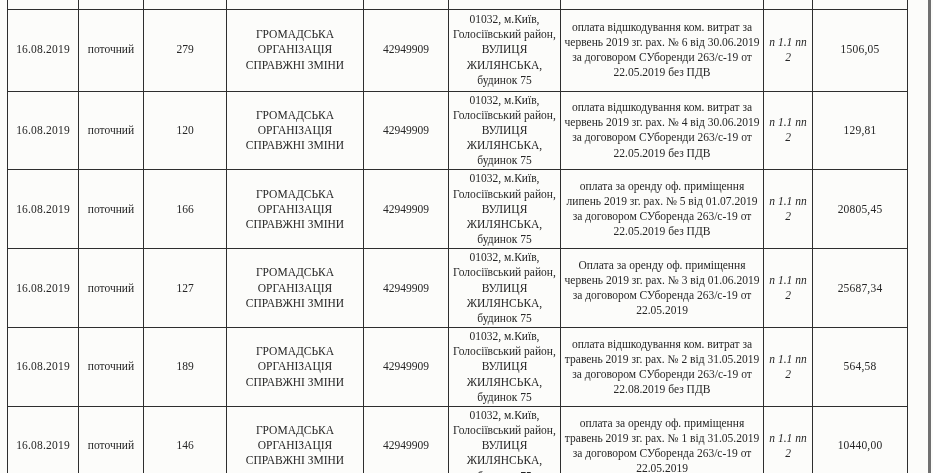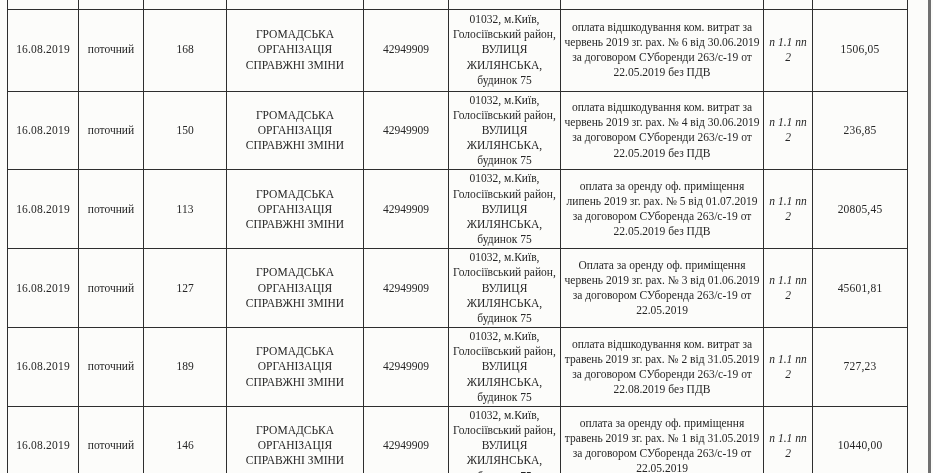--- a/index.html
+++ b/index.html
@@ -75,75 +75,75 @@
       <td></td>
           <td></td>
       <td></td>
           <td></td>
       <td></td>
     </tr>
 
     <tr class="data-row first">
       <td class="c-date">16.08.2019</td>
       <td class="c-type">поточний</td>
-      <td class="c-num">168</td>
+      <td class="c-num">279</td>
       <td class="c-org">ГРОМАДСЬКА ОРГАНІЗАЦІЯ СПРАВЖНІ ЗМІНИ</td>
       <td class="c-code">42949909</td>
       <td class="c-addr">01032, м.Київ, Голосіївський район, ВУЛИЦЯ ЖИЛЯНСЬКА, будинок 75</td>
       <td class="c-purpose">оплата відшкодування ком. витрат за червень 2019 зг. рах. № 6 від 30.06.2019 за договором СУборенди 263/с-19 от 22.05.2019 без ПДВ</td>
       <td class="c-clause">п 1.1 пп 2</td>
       <td class="c-amount">1506,05</td>
     </tr>
 
     <tr class="data-row">
       <td class="c-date">16.08.2019</td>
       <td class="c-type">поточний</td>
-      <td class="c-num">150</td>
+      <td class="c-num">120</td>
       <td class="c-org">ГРОМАДСЬКА ОРГАНІЗАЦІЯ СПРАВЖНІ ЗМІНИ</td>
       <td class="c-code">42949909</td>
       <td class="c-addr">01032, м.Київ, Голосіївський район, ВУЛИЦЯ ЖИЛЯНСЬКА, будинок 75</td>
       <td class="c-purpose">оплата відшкодування ком. витрат за червень 2019 зг. рах. № 4 від 30.06.2019 за договором СУборенди 263/с-19 от 22.05.2019 без ПДВ</td>
       <td class="c-clause">п 1.1 пп 2</td>
-      <td class="c-amount">236,85</td>
+      <td class="c-amount">129,81</td>
     </tr>
 
     <tr class="data-row">
       <td class="c-date">16.08.2019</td>
       <td class="c-type">поточний</td>
-      <td class="c-num">113</td>
+      <td class="c-num">166</td>
       <td class="c-org">ГРОМАДСЬКА ОРГАНІЗАЦІЯ СПРАВЖНІ ЗМІНИ</td>
       <td class="c-code">42949909</td>
       <td class="c-addr">01032, м.Київ, Голосіївський район, ВУЛИЦЯ ЖИЛЯНСЬКА, будинок 75</td>
       <td class="c-purpose">оплата за оренду оф. приміщення липень 2019 зг. рах. № 5 від 01.07.2019 за договором СУборенда 263/с-19 от 22.05.2019 без ПДВ</td>
       <td class="c-clause">п 1.1 пп 2</td>
       <td class="c-amount">20805,45</td>
     </tr>
 
     <tr class="data-row">
       <td class="c-date">16.08.2019</td>
       <td class="c-type">поточний</td>
       <td class="c-num">127</td>
       <td class="c-org">ГРОМАДСЬКА ОРГАНІЗАЦІЯ СПРАВЖНІ ЗМІНИ</td>
       <td class="c-code">42949909</td>
       <td class="c-addr">01032, м.Київ, Голосіївський район, ВУЛИЦЯ ЖИЛЯНСЬКА, будинок 75</td>
       <td class="c-purpose">Оплата за оренду оф. приміщення червень 2019 зг. рах. № 3 від 01.06.2019  за договором СУборенда 263/с-19 от 22.05.2019</td>
       <td class="c-clause">п 1.1 пп 2</td>
-      <td class="c-amount">45601,81</td>
+      <td class="c-amount">25687,34</td>
     </tr>
 
     <tr class="data-row">
       <td class="c-date">16.08.2019</td>
       <td class="c-type">поточний</td>
       <td class="c-num">189</td>
       <td class="c-org">ГРОМАДСЬКА ОРГАНІЗАЦІЯ СПРАВЖНІ ЗМІНИ</td>
       <td class="c-code">42949909</td>
       <td class="c-addr">01032, м.Київ, Голосіївський район, ВУЛИЦЯ ЖИЛЯНСЬКА, будинок 75</td>
       <td class="c-purpose">оплата відшкодування ком. витрат за травень 2019 зг. рах. № 2 від 31.05.2019 за договором СУборенди 263/с-19 от 22.08.2019 без ПДВ</td>
       <td class="c-clause">п 1.1 пп 2</td>
-      <td class="c-amount">727,23</td>
+      <td class="c-amount">564,58</td>
     </tr>
 
     <tr class="data-row last">
       <td class="c-date">16.08.2019</td>
       <td class="c-type">поточний</td>
       <td class="c-num">146</td>
       <td class="c-org">ГРОМАДСЬКА ОРГАНІЗАЦІЯ СПРАВЖНІ ЗМІНИ</td>
       <td class="c-code">42949909</td>
       <td class="c-addr">01032, м.Київ, Голосіївський район, ВУЛИЦЯ ЖИЛЯНСЬКА, будинок 75</td>
       <td class="c-purpose">оплата за оренду оф. приміщення травень 2019 зг. рах. № 1 від 31.05.2019 за договором СУборенда 263/с-19 от 22.05.2019</td>

